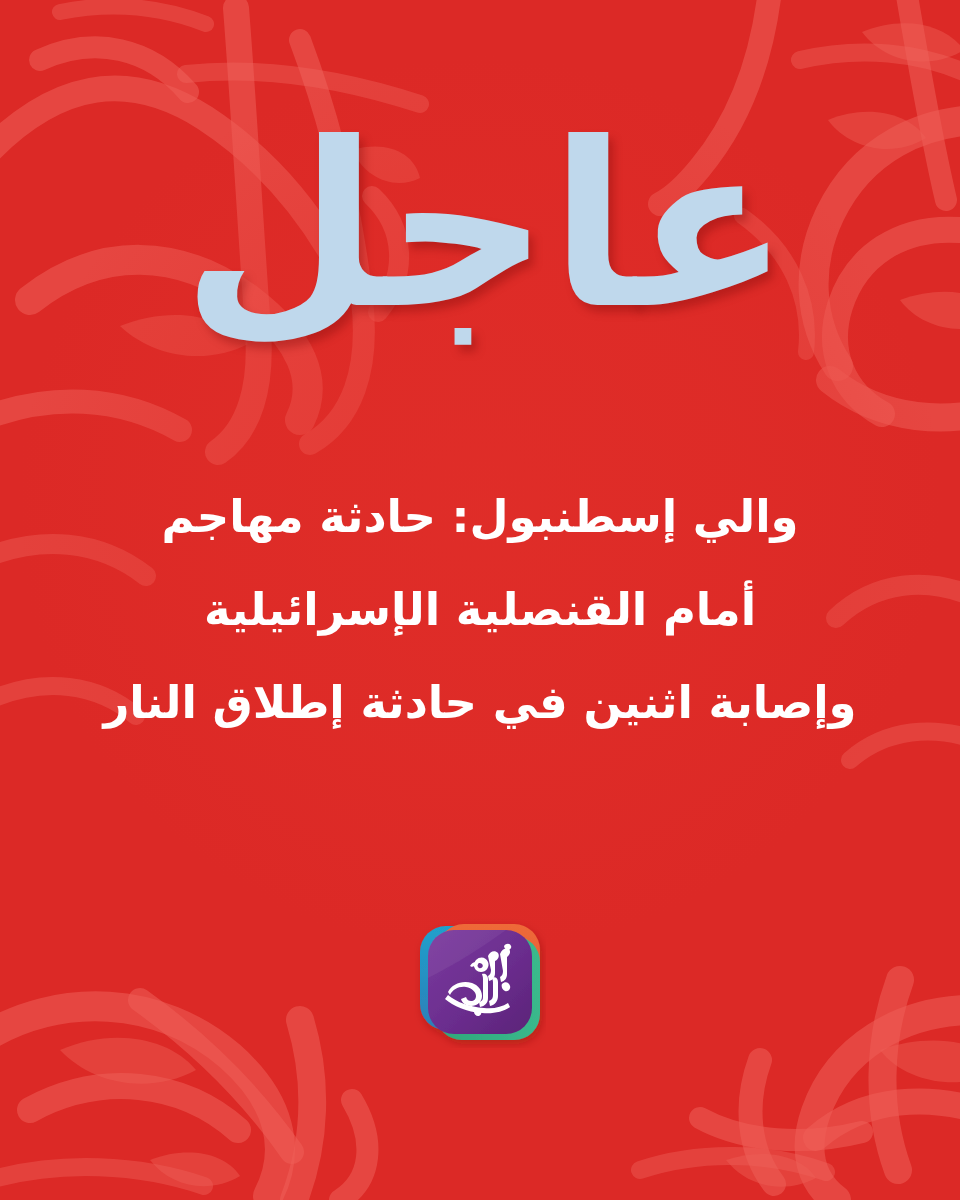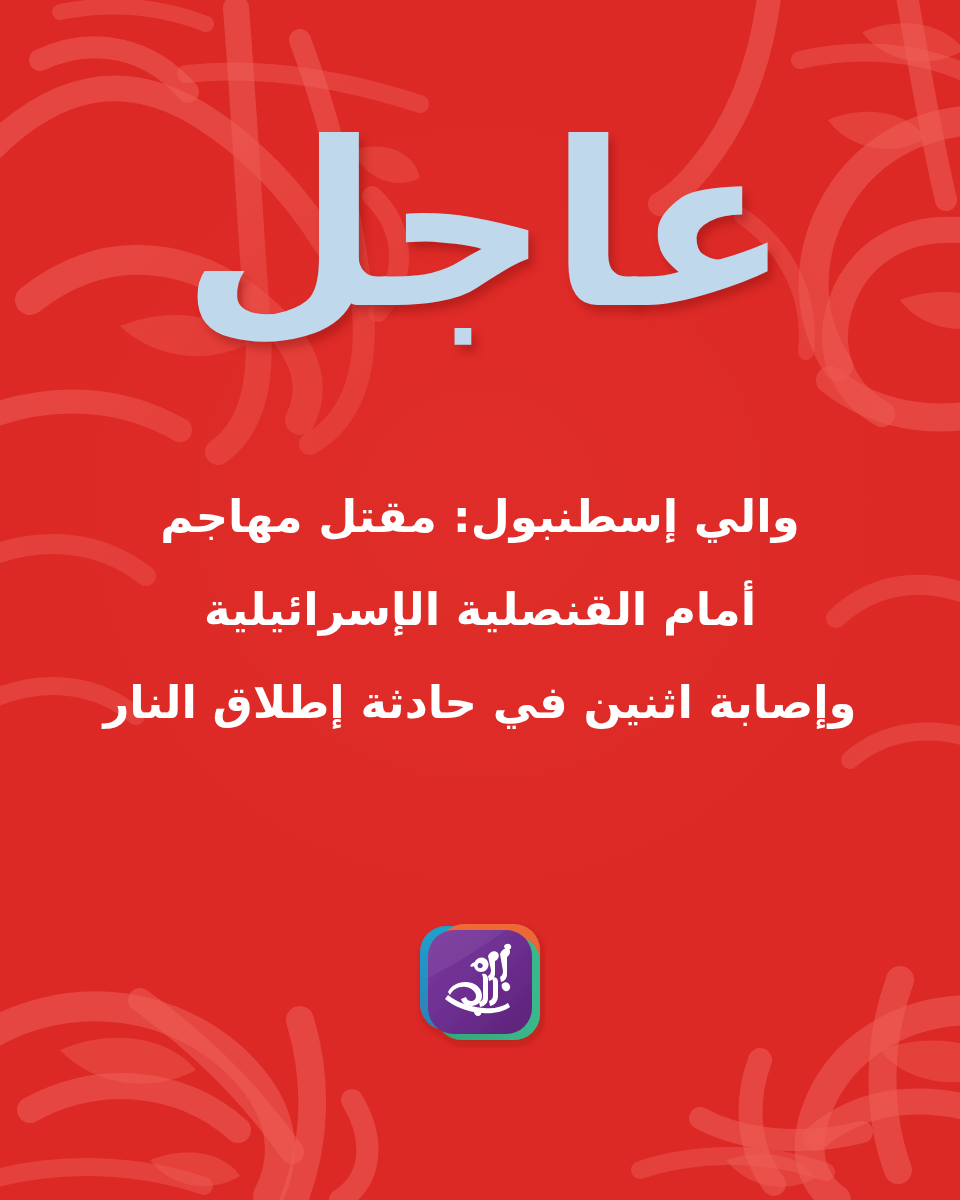--- a/index.html
+++ b/index.html
@@ -172,21 +172,21 @@
       </g>
     </svg>
   </div>
   <div class="vign"></div>
 
   <div class="headline-wrap">
     <div class="headline">عاجل</div>
   </div>
 
   <div class="body-wrap">
-    <div class="body-line">والي إسطنبول: مقتل مهاجم</div>
+    <div class="body-line">والي إسطنبول: حادثة مهاجم</div>
     <div class="body-line">أمام القنصلية الإسرائيلية</div>
     <div class="body-line">وإصابة اثنين في حادثة إطلاق النار</div>
   </div>
 
   <div class="logo-wrap">
     <div class="logo">
       <svg width="132" height="132" viewBox="0 0 132 132" aria-hidden="true">
         <defs>
           <linearGradient id="gPurple" x1="0" y1="0" x2="1" y2="1">
             <stop offset="0%" stop-color="#7A3A9E"></stop>

